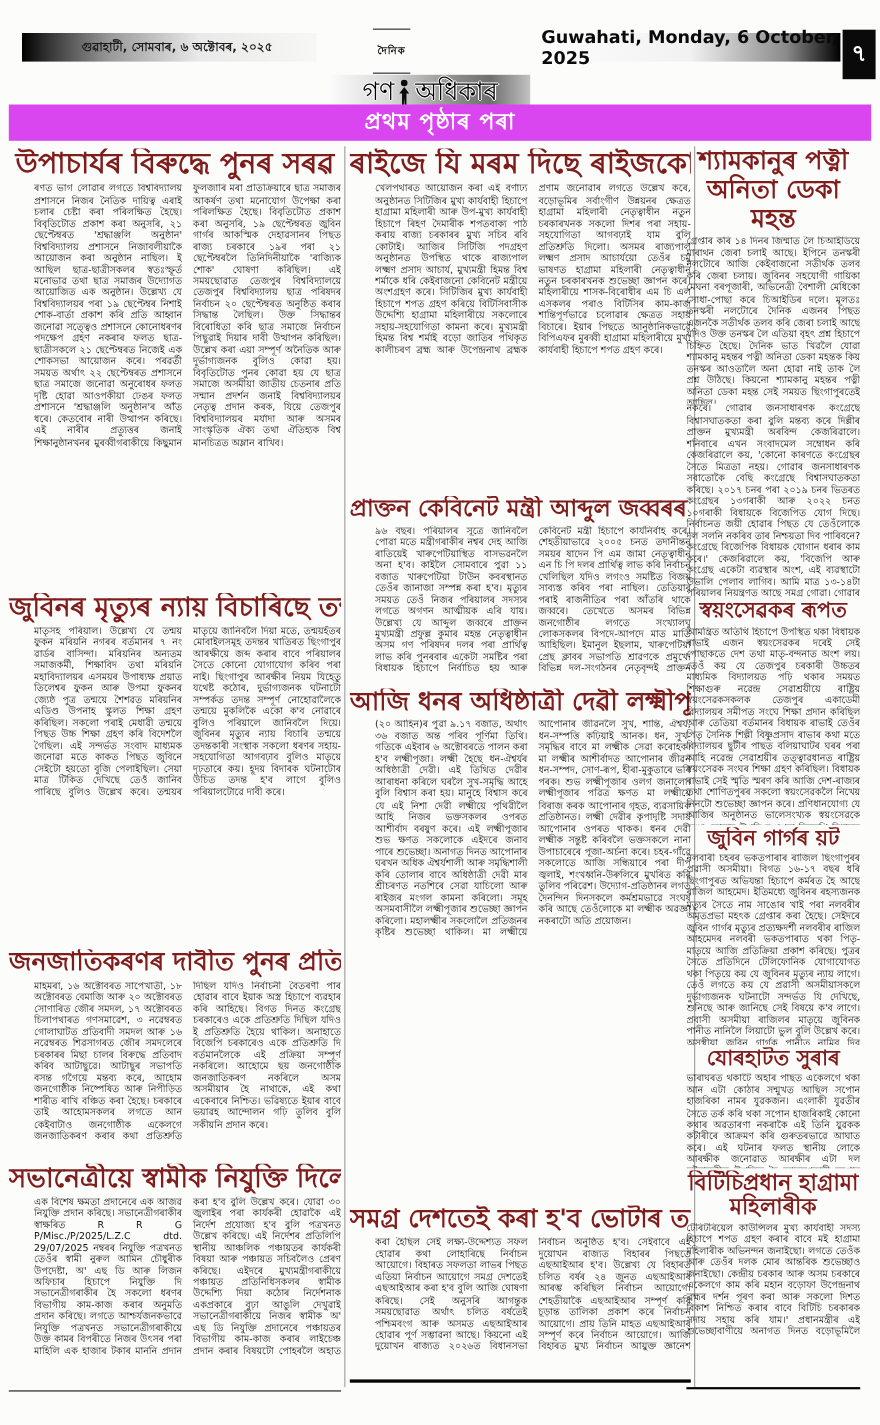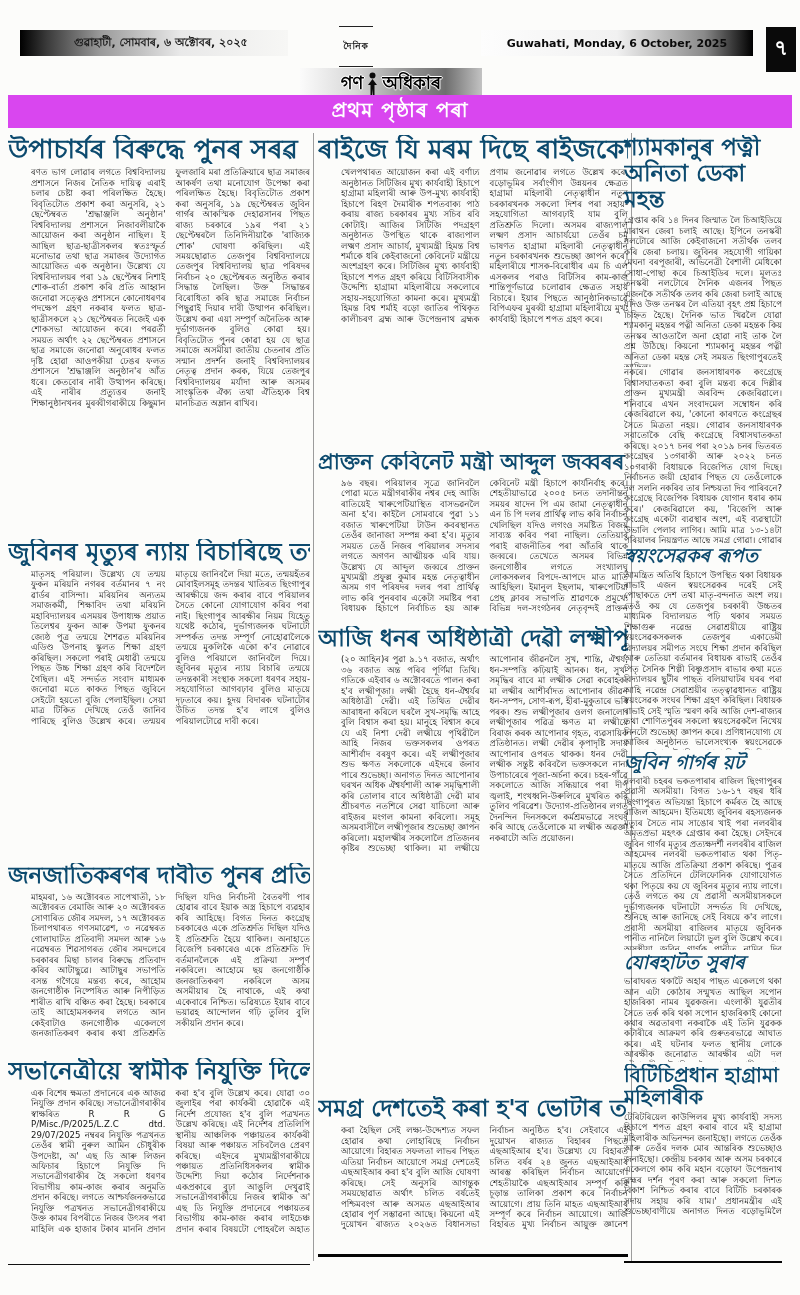--- a/index.html
+++ b/index.html
@@ -11,66 +11,66 @@
     overflow:hidden;
   }
   
   .date-strip-left {
     position:absolute; left:20px; top:30px; width:268px; height:26px;
     background:linear-gradient(90deg,#000 0%,#3a3a3a 10%,#9a9a9a 30%,#e9e9e9 60%,#f7f7f5 100%);
     display:flex; align-items:center; padding-left:54px;
     font-size:11px; font-weight:bold; color:#1c1c1c;
   }
   .date-strip-right {
-    position:absolute; left:481px; top:30px; width:272px; height:26px;
+    position:absolute; left:492px; top:30px; width:272px; height:26px;
     background:linear-gradient(90deg,#fdfdfd 0%,#f1f1f1 50%,#8a8a8a 82%,#000 100%);
     display:flex; align-items:center; justify-content:center;
-    font-size:11px; font-weight:bold; color:#0a0a0a;
+    font-size:16px; font-weight:bold; color:#0a0a0a;
   }
   .page-no-box {
     position:absolute; left:766px; top:27px; width:30px; height:45px;
     background:#0a0a0a; color:#fff; display:flex; align-items:center; justify-content:center;
     font-size:21px; font-weight:bold;
   }
   .logo-wrap { position:absolute; left:300px; top:26px; width:182px; height:50px; text-align:center; }
   .logo-daily {
     display:inline-block; font-size:9px; font-weight:bold; letter-spacing:1px;
     border-top:1px solid #222; border-bottom:1px solid #222; padding:12px 4px; margin-left:-70px;
   }
   .logo-strip {
     margin-top:1px; height:32px;
     background:linear-gradient(90deg,#fbfbfb 0%,#d8d8d8 30%,#8e8e8e 62%,#6f6f6f 80%,#c2c2c2 100%);
     display:flex; align-items:center; justify-content:center; gap:3px;
   }
   .logo-word {
-    font-size:18px; font-weight:700; color:#000;
+    font-size:23px; font-weight:400; color:#000;
     text-shadow:-1px 0 #fff,1px 0 #fff,0 -1px #fff,0 1px #fff;
   }
   .logo-person { width:13px; height:26px; margin-top:2px; }
   
   .section-banner {
     position:absolute; left:8px; top:95px; width:784px; height:33px; background:#d946ef;
     color:#fff; display:flex; align-items:center; justify-content:center;
     font-size:20px; font-weight:bold; letter-spacing:1px;
   }
   
   .group { position:absolute; top:133px; }
   .group-left   { left:8px;   width:302px; height:1132px; border-bottom:1px solid #111; }
   .group-middle { left:318px; width:310px; height:1124px; border-bottom:3px solid #050505; }
   .group-right  { left:624px; width:158px; height:1130px; border-bottom:2px solid #050505; }
   .vdiv { position:absolute; top:133px; width:1px; height:1128px; background:#9c9c9c; }
   .vdiv-1 { left:313px; } .vdiv-2 { left:631px; }
   
   .hl {
-    font-weight:800; text-align:left; line-height:1.12; color:#0c4a6e;
+    font-weight:800; text-align:center; line-height:1.12; color:#7f1d1d;
     overflow:hidden; white-space:nowrap; margin:2px 0 3px 0;
   }
   .hl.wrap2 { white-space:normal; }
   .f26{font-size:26px;} .f24{font-size:24px;} .f23{font-size:23px;}
-  .f21{font-size:21px;} .f20{font-size:20px;} .f19{font-size:19px;font-style:italic;}
+  .f21{font-size:21px;} .f20{font-size:20px;} .f19{font-size:19px;}
   .body {
     font-size:8.6px; line-height:1.22; text-align:justify; color:#161616;
     overflow:hidden; word-break:break-word;
   }
   .cols2 { column-count:2; column-gap:10px;margin-left:23px; }
 </style>
 </head>
 <body>
 
 <div class="date-strip-left">গুৱাহাটী, সোমবাৰ, ৬ অক্টোবৰ, ২০২৫</div>

